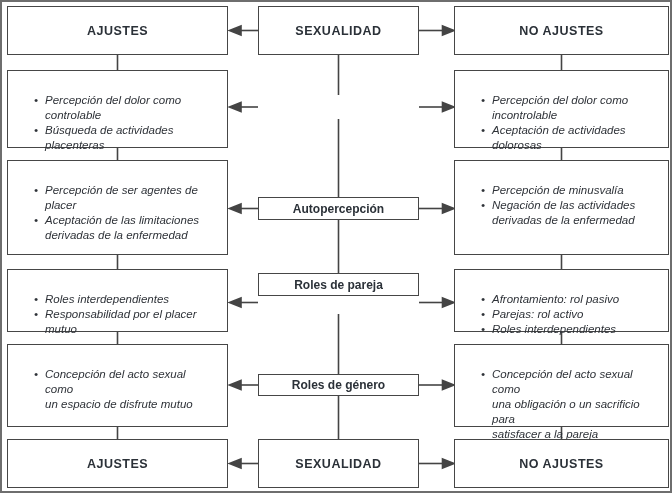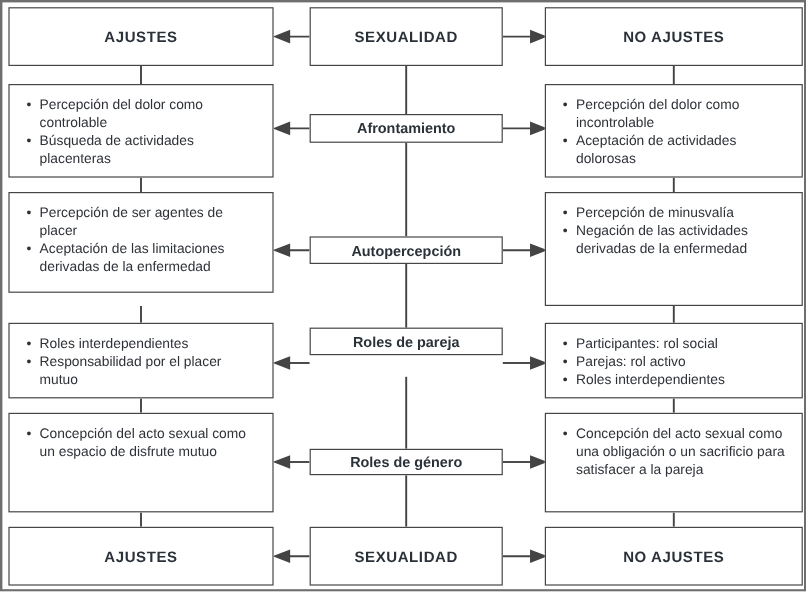--- a/index.html
+++ b/index.html
@@ -19,21 +19,21 @@
   }
   .catbox{
     display:flex;align-items:center;justify-content:center;
     font-weight:bold;font-size:12px;color:#2b3138;
   }
   
   .col-left{left:5px;width:221px;}
   .col-center{left:256px;width:161px;}
   .col-right{left:452px;width:215px;}
 
-  ul.bullets{margin:4px;padding:6px 2px 0 10px;list-style:none;}
+  ul.bullets{margin:16px;padding:6px 2px 0 10px;list-style:none;font-style:italic;}
   ul.bullets li{
     position:relative;padding-left:11px;margin:0 0 0 0;
     font-size:11.5px;line-height:15px;white-space:pre-line;color:#2e3238;
   }
   ul.bullets li::before{content:"•";position:absolute;left:0;top:0;}
 </style>
 </head>
 <body>
 
 <div class="stage">
@@ -102,33 +102,30 @@
     </div>
 
   <div class="box col-left" style="top:68px;height:78px">
     <ul class="bullets">
       <li>Percepción del dolor como
 controlable</li>
       <li>Búsqueda de actividades
 placenteras</li>
     </ul>
   </div>
-  <div class="box catbox col-center" style="top:93px;height:24px">
-      <span>Afrontamiento</span>
-    </div>
   <div class="box col-right" style="top:68px;height:78px">
     <ul class="bullets">
       <li>Percepción del dolor como
 incontrolable</li>
       <li>Aceptación de actividades
 dolorosas</li>
     </ul>
   </div>
 
-  <div class="box col-left" style="top:158px;height:84px">
+  <div class="box col-left" style="top:158px;height:95px">
     <ul class="bullets">
       <li>Percepción de ser agentes de
 placer</li>
       <li>Aceptación de las limitaciones
 derivadas de la enfermedad</li>
     </ul>
   </div>
   <div class="box catbox col-center" style="top:195px;height:23px">
       <span>Autopercepción</span>
     </div>
@@ -145,21 +142,21 @@
       <li>Roles interdependientes</li>
       <li>Responsabilidad por el placer
 mutuo</li>
     </ul>
   </div>
   <div class="box catbox col-center" style="top:271px;height:23px">
       <span>Roles de pareja</span>
     </div>
   <div class="box col-right" style="top:267px;height:63px">
     <ul class="bullets">
-      <li>Participantes: rol social</li>
+      <li>Afrontamiento: rol pasivo</li>
       <li>Parejas: rol activo</li>
       <li>Roles interdependientes</li>
     </ul>
   </div>
 
   <div class="box col-left" style="top:342px;height:83px">
     <ul class="bullets">
       <li>Concepción del acto sexual como
 un espacio de disfrute mutuo</li>
     </ul>

